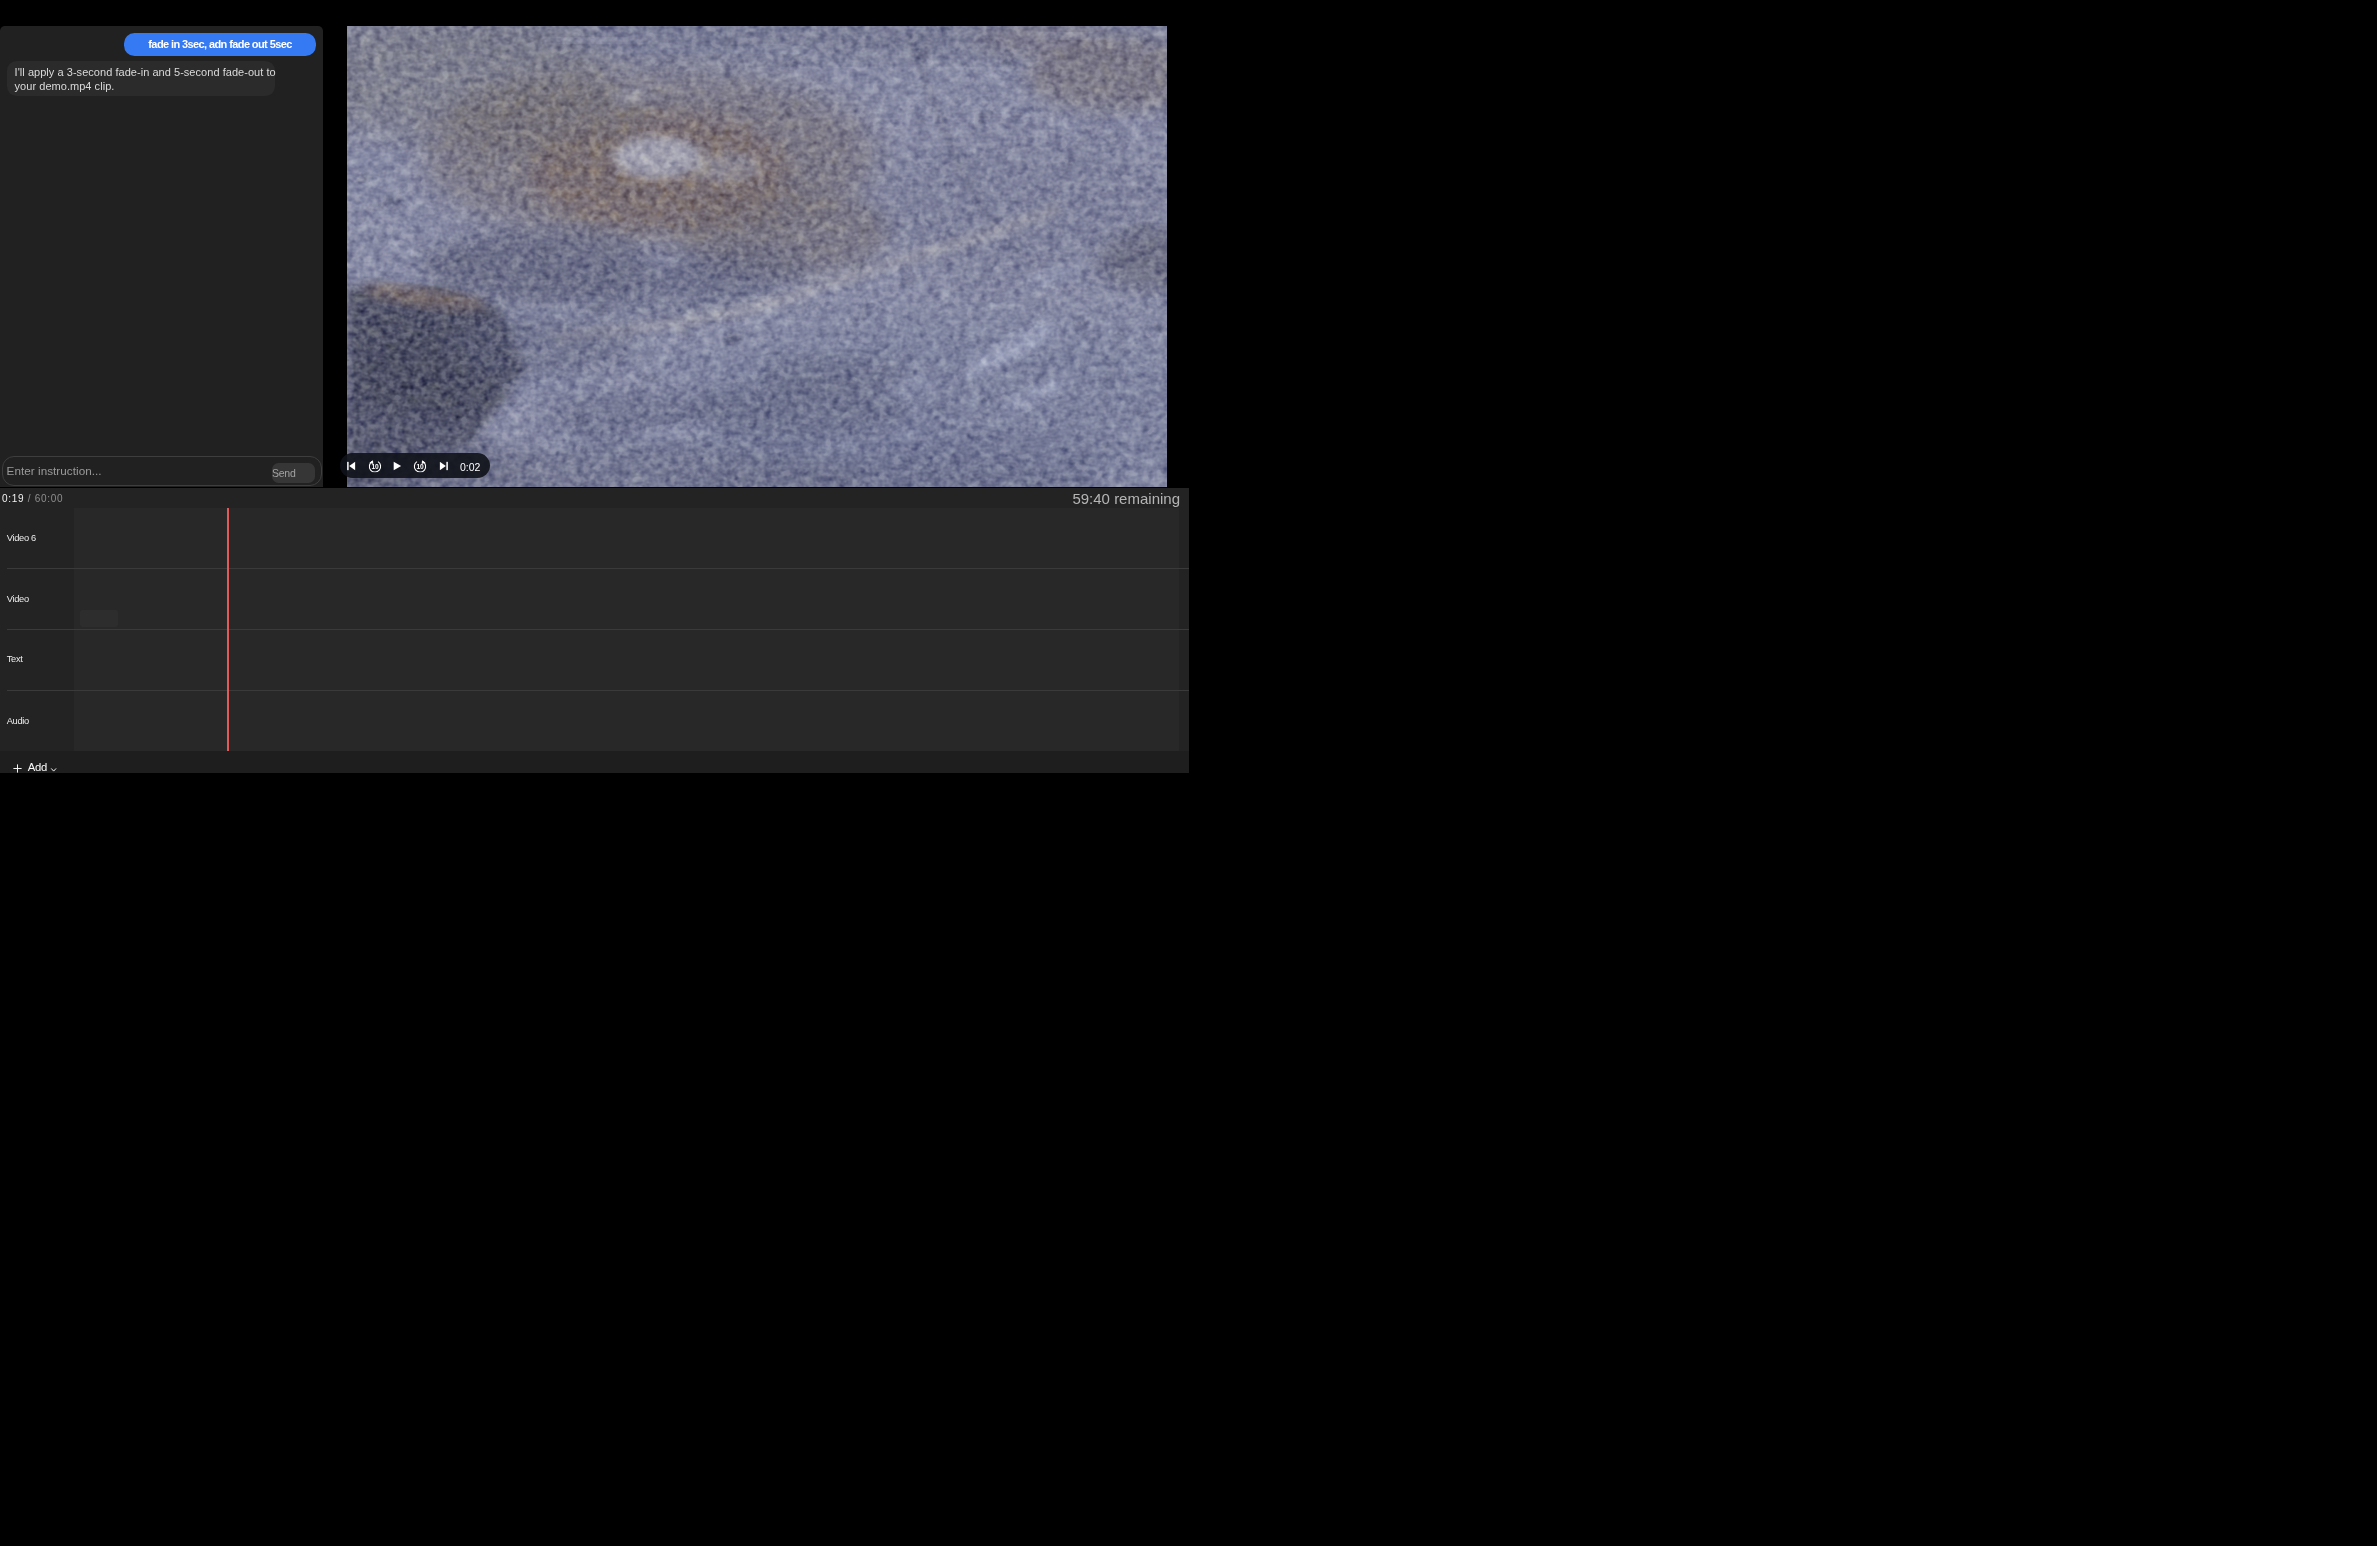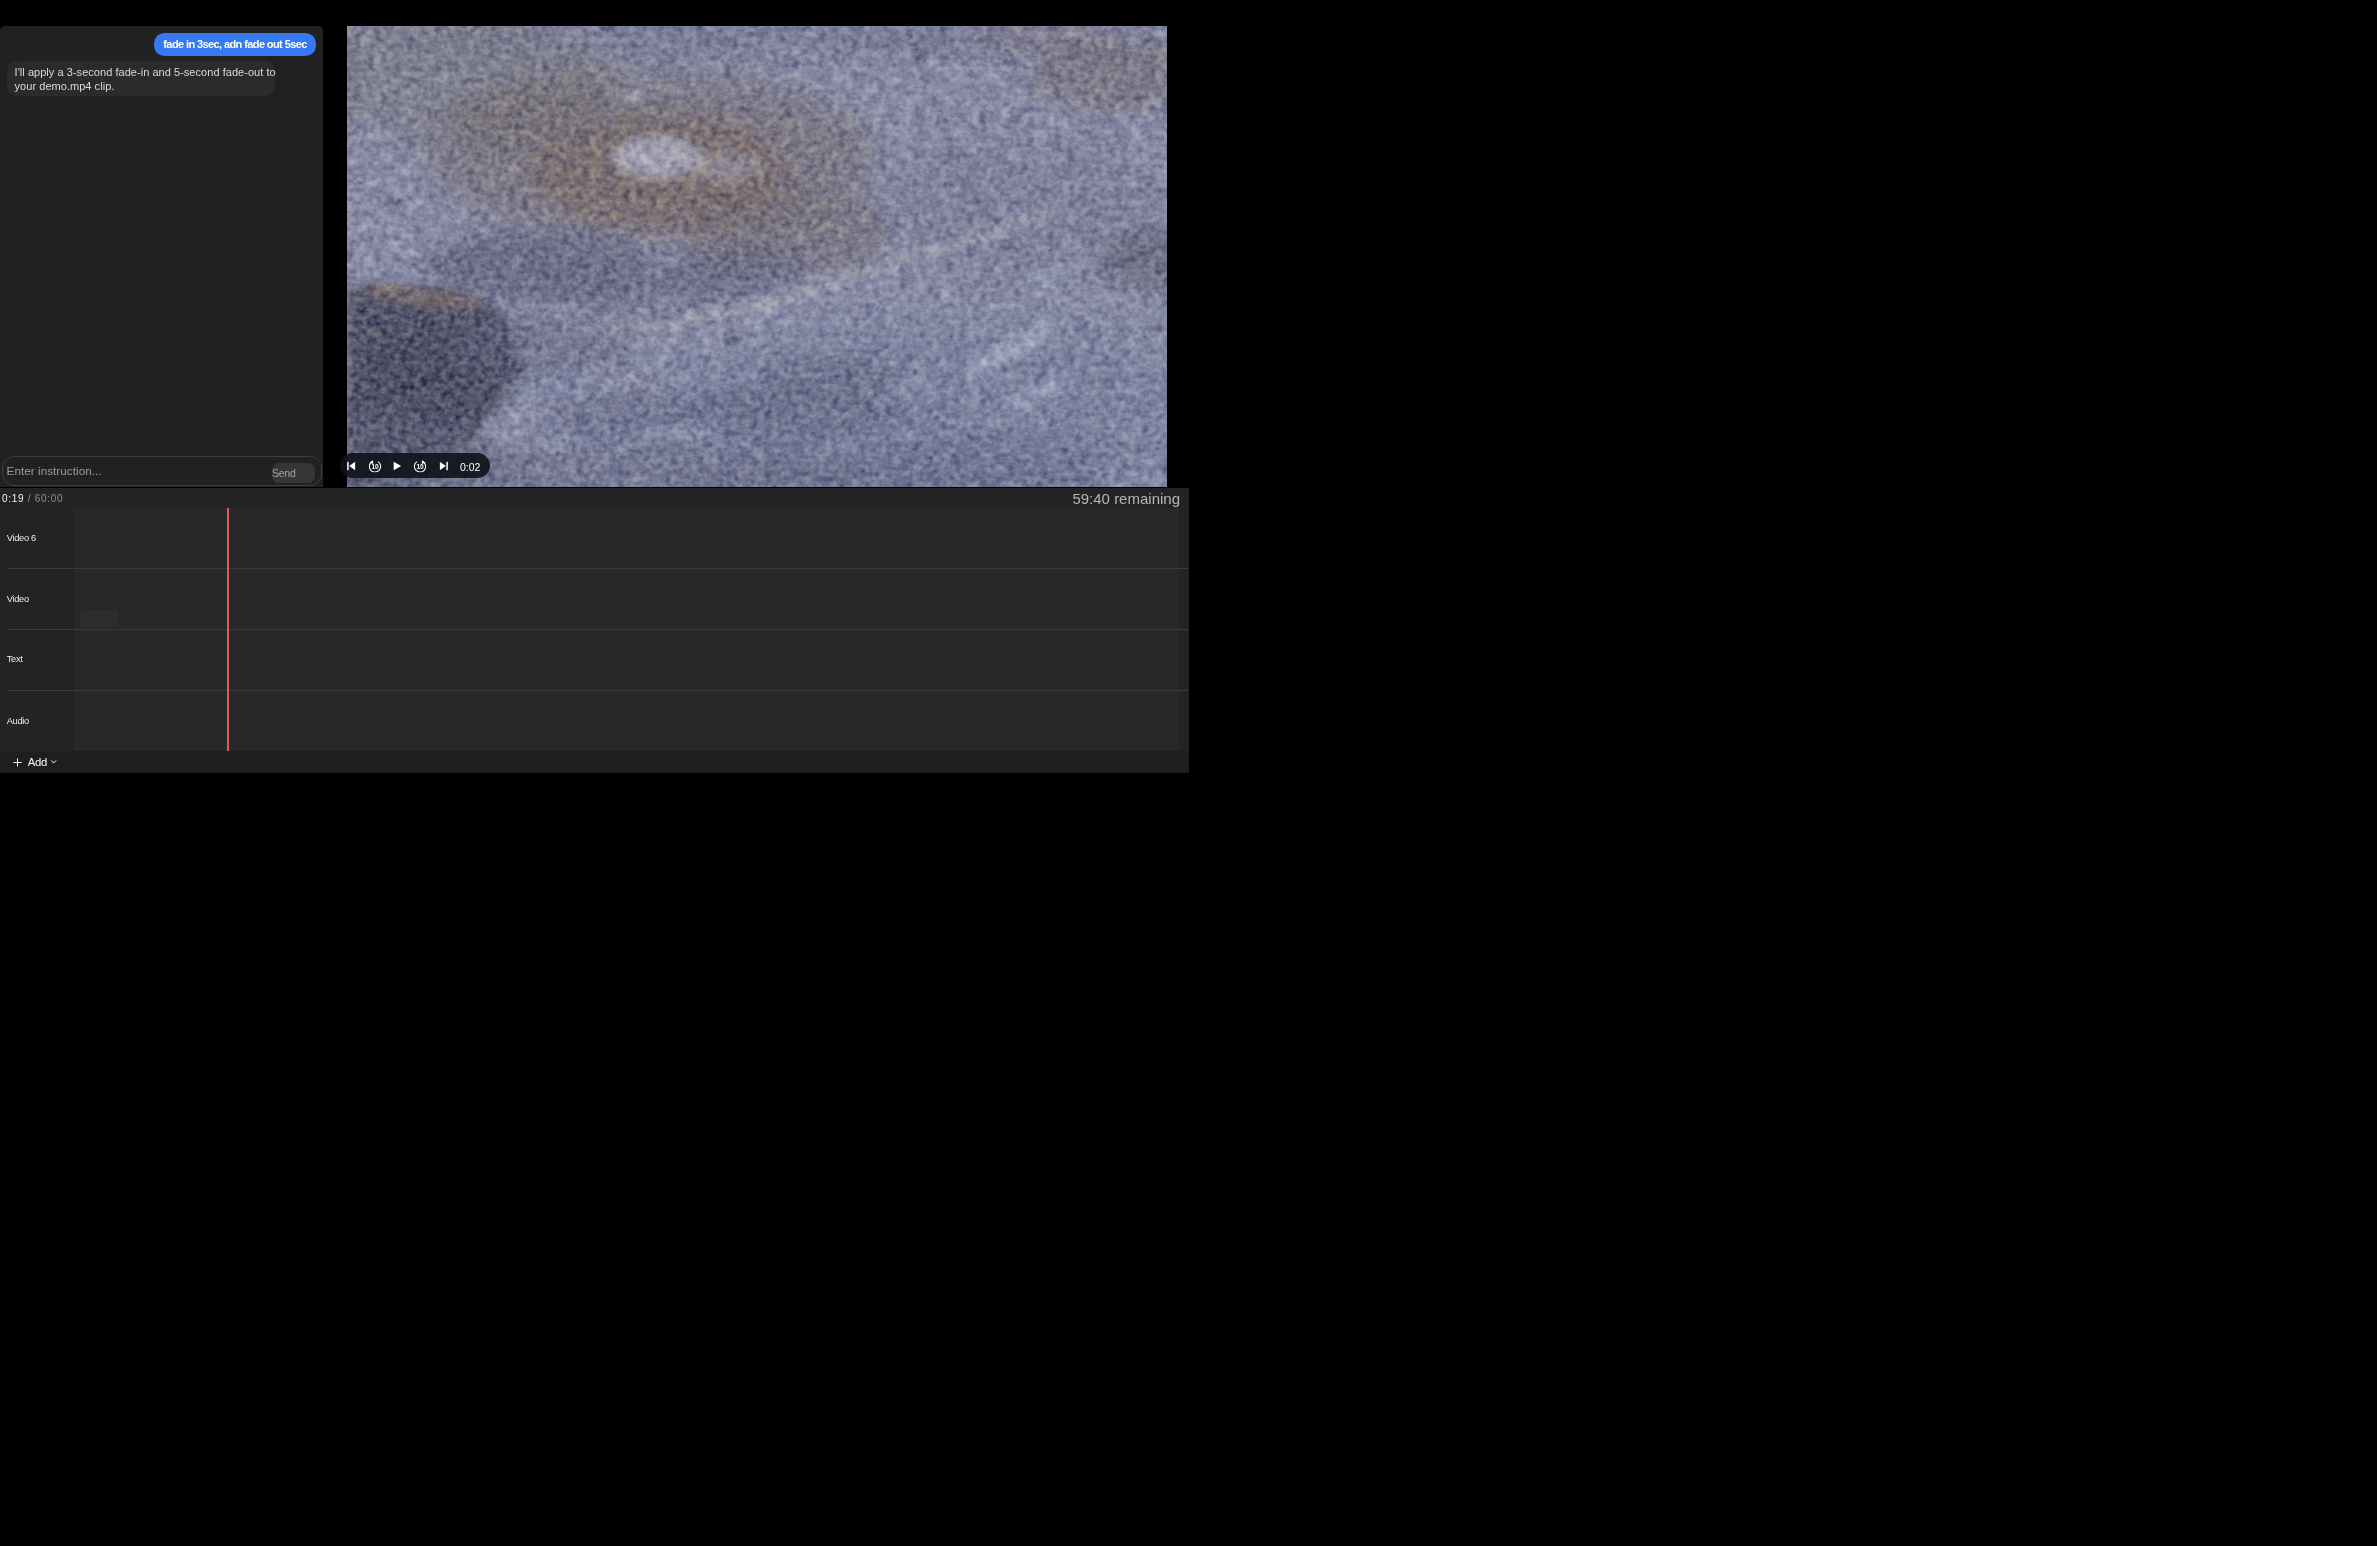--- a/index.html
+++ b/index.html
@@ -1,38 +1,38 @@
 <!DOCTYPE html>
 <html style="font-size:13px"><head>
 <meta charset="utf-8">
 <style>
 *{box-sizing:border-box;margin:0;padding:0}
 html,body{width:1189px;height:773px;background:#000;overflow:hidden;position:relative;font-family:"Liberation Sans",sans-serif}
 .chat{position:absolute;left:0;top:26px;width:323px;height:461px;background:#212121;border-radius:4.9px 4.9px 0 0}
-.bub-user{position:absolute;right:7.3px;top:6.5px;height:23px;line-height:23px;padding:0 9px;border-radius:10.5px;background:#3579f3;color:#fff;font-size:11px;font-weight:700;letter-spacing:-0.6px;white-space:nowrap}
+.bub-user{position:absolute;right:7.3px;top:6.5px;height:23px;line-height:23px;padding:0 24px;border-radius:10.5px;background:#3579f3;color:#fff;font-size:11px;font-weight:700;letter-spacing:-0.6px;white-space:nowrap}
 .bub-asst{position:absolute;left:6.9px;top:35px;width:268px;padding:3.7px 7.7px;border-radius:9.7px;background:#2b2b2b;color:#dadada;font-size:11px;line-height:14px;letter-spacing:0.04px;white-space:nowrap}
 .inputbox{position:absolute;left:1.6px;top:430px;width:320px;height:30px;border:0.8px solid #3e3e3e;border-radius:12px;background:#212121}
 .placeholder{position:absolute;left:4px;top:0;height:28px;line-height:28px;font-size:11.7px;color:#9a9a9a;letter-spacing:0.04px}
 .send{position:absolute;right:5.7px;top:5.7px;width:43px;height:20px;border-radius:6.5px;background:#363636;color:#a2a2a2;font-size:10.5px;text-align:left;line-height:20px;letter-spacing:-0.2px}
 .video{position:absolute;left:347px;top:26px;width:820px;height:461px;overflow:hidden;background:#6d7389}
 .pill{position:absolute;left:340px;top:453px;width:150px;height:25px;border-radius:12.5px;background:rgba(16,18,26,0.9)}
 .picon{position:absolute;top:50%;transform:translate(-50%,-50%)}
 .ptime{position:absolute;left:120px;top:1.6px;height:25px;line-height:25px;font-size:10.5px;letter-spacing:0;color:#fff}
 .timeline{position:absolute;left:0;top:488px;width:1189px;height:285px;background:#232323}
 .lanes{position:absolute;left:74px;top:20px;width:1105px;height:244px;background:#282828}
 .clip{position:absolute;left:75px;top:20px;width:1006px;height:59px;border-radius:4.9px;background:#3876cb;color:#fff;font-size:9.3px;font-weight:700;letter-spacing:-0.2px;text-align:center;line-height:63px}
 .sep{position:absolute;left:6.9px;width:1182px;height:0.8px;background:#3a3a3a}
 .rowlab{position:absolute;left:6.7px;color:#ededed;font-size:9.3px;font-weight:500;letter-spacing:-0.3px;transform:translateY(-50%)}
 .ttime{position:absolute;left:2px;top:2.4px;height:17px;line-height:17px;font-size:10px;letter-spacing:0.7px;color:#f2f2f2}
 .ttime .dim{color:#8f8f8f}
 .remaining{position:absolute;right:9px;top:2.4px;height:17px;line-height:17px;font-size:15px;color:#b5b5b5}
 .ghost{position:absolute;left:80px;top:122px;width:38px;height:17.4px;background:#2d2d2d;border-radius:2.4px}
 .playhead{position:absolute;left:227px;top:20px;width:1.5px;height:244px;background:#e15b5b}
 .bottombar{position:absolute;left:0;top:263px;width:1189px;height:22px;background:#1e1e1e}
-.addwrap{position:absolute;left:13px;top:0;height:22px;display:flex;align-items:center;color:#fafafa}
+.addwrap{position:absolute;left:13px;top:0;height:22px;display:flex;align-items:flex-end;color:#fafafa}
 .addtext{font-size:11.3px;letter-spacing:-0.2px;margin:0 2.4px 0 5.7px}
 </style>
 </head>
 <body>
 <div class="chat">
   <div class="bub-user">fade in 3sec, adn fade out 5sec</div>
   <div class="bub-asst">I'll apply a 3-second fade-in and 5-second fade-out to<br>your demo.mp4 clip.</div>
   <div class="inputbox">
     <div class="placeholder">Enter instruction...</div>
     <div class="send">Send</div>

